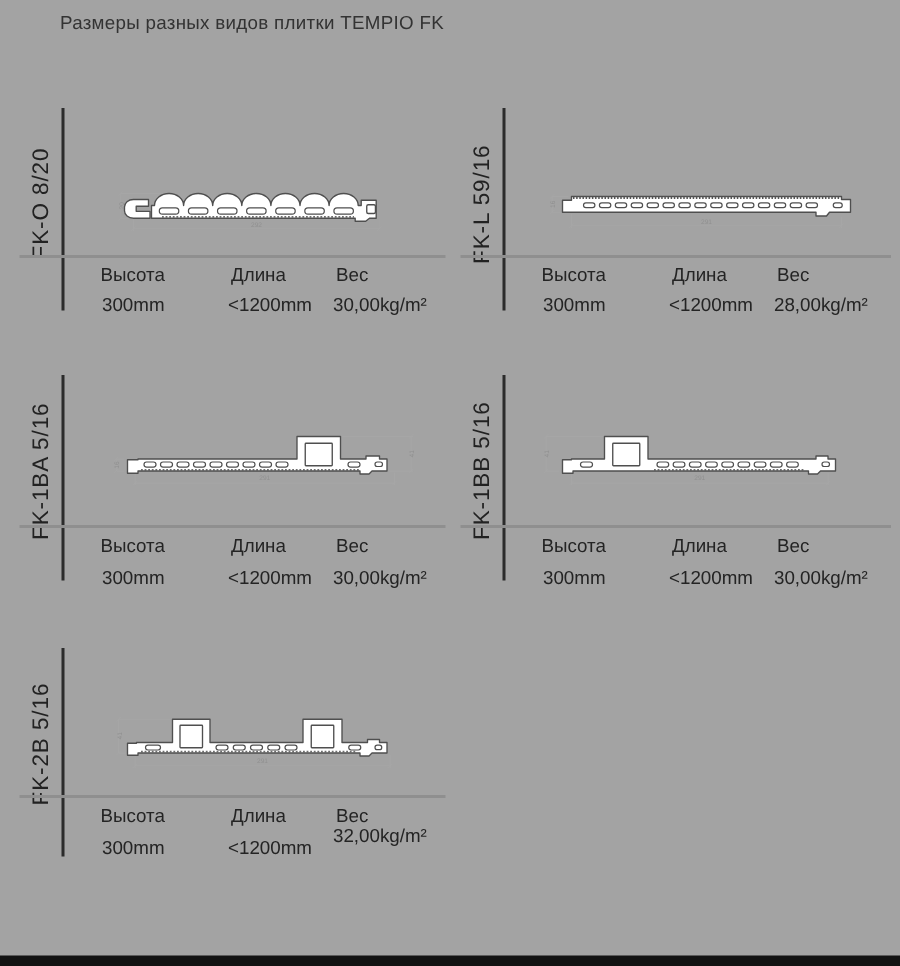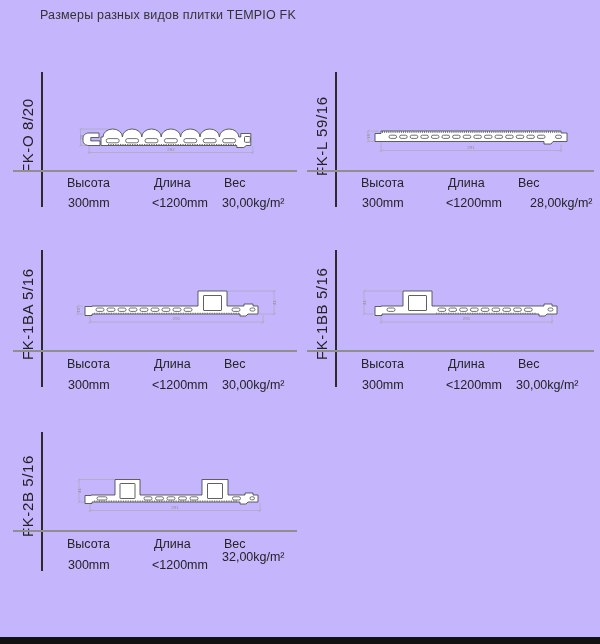--- a/index.html
+++ b/index.html
@@ -1,16 +1,16 @@
 <!DOCTYPE html>
 <html><head>
 <meta charset="utf-8">
 <style>
   html,body{margin:0;padding:0;background:#fff;}
-  .canvas{position:relative;width:600px;height:644px;background:#c4b5fd;overflow:hidden;
+  .canvas{position:relative;width:600px;height:644px;background:#a3a3a3;overflow:hidden;
           font-family:"Liberation Sans",sans-serif;color:#242424;}
   .title{position:absolute;left:40px;top:8px;font-size:12.5px;letter-spacing:.2px;color:#333;white-space:nowrap;}
   .panel{position:absolute;}
   .vline{position:absolute;left:29px;top:2px;width:1.6px;background:#2b2b2b;}
   .plabel{position:absolute;left:2px;top:4px;width:27px;height:124px;display:flex;align-items:center;justify-content:center;
           writing-mode:vertical-rl;transform:rotate(180deg);font-size:15px;font-weight:500;color:#222;
           letter-spacing:.6px;white-space:nowrap;}
   .divider{position:absolute;left:1px;height:1.8px;background:#8f8f8f;}
   .cell{position:absolute;font-size:12.5px;white-space:nowrap;color:#242424;}
   .profile{position:absolute;overflow:visible;}
@@ -94,21 +94,21 @@
       <rect class="slot" x="190.5" y="12.2" width="6" height="3.2" rx="1.6"></rect>
       <text class="dimtext" transform="rotate(-90 5 13.2)" x="5" y="13.2" text-anchor="middle">16</text>
       <text class="dimtext" x="106" y="26.3" text-anchor="middle">291</text>
     </svg>
     <div class="divider" style="top:100px;width:287px"></div>
     <div class="cell" style="left:55px;top:106px">Высота</div>
     <div class="cell" style="left:142px;top:106px">Длина</div>
     <div class="cell" style="left:212px;top:106px">Вес</div>
     <div class="cell" style="left:56px;top:126px">300mm</div>
     <div class="cell" style="left:140px;top:126px">&lt;1200mm</div>
-    <div class="cell" style="left:224px;top:126px">28,00kg/m²</div>
+    <div class="cell" style="left:210px;top:126px">28,00kg/m²</div>
   </div>
 
   <div class="panel" style="left:12px;top:248px;width:288px;height:160px">
     <div class="vline" style="height:137px"></div>
     <div class="plabel">FK-1BA 5/16</div>
     <svg class="profile" style="left:62px;top:37px" width="210" height="46" viewBox="0 0 210 46">
       <line class="dim" x1="16" y1="30" x2="16" y2="38.5"></line>
       <line class="dim" x1="189" y1="30" x2="189" y2="38.5"></line>
       <line class="dim" x1="16" y1="37" x2="189" y2="37"></line>
       <line class="dim" x1="3.5" y1="21" x2="3.5" y2="29"></line>

